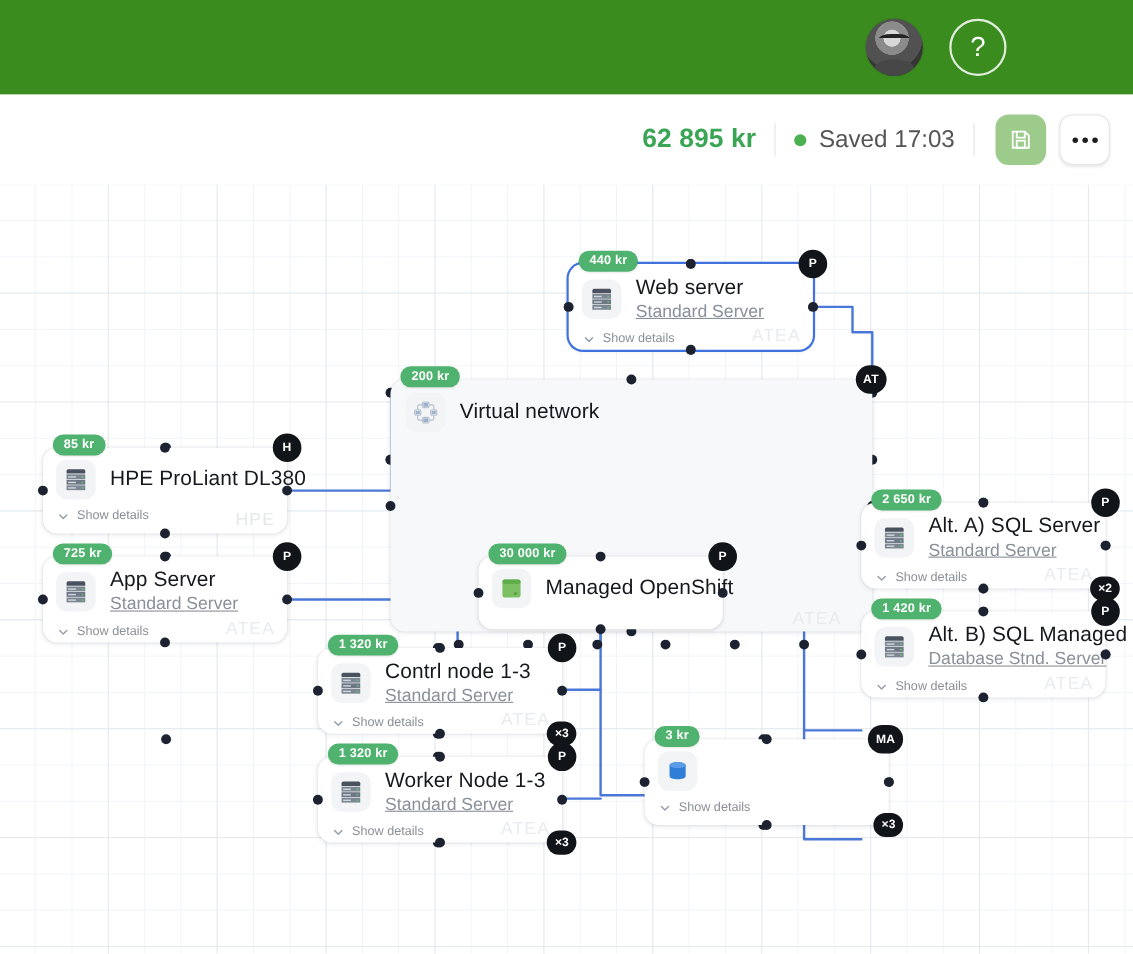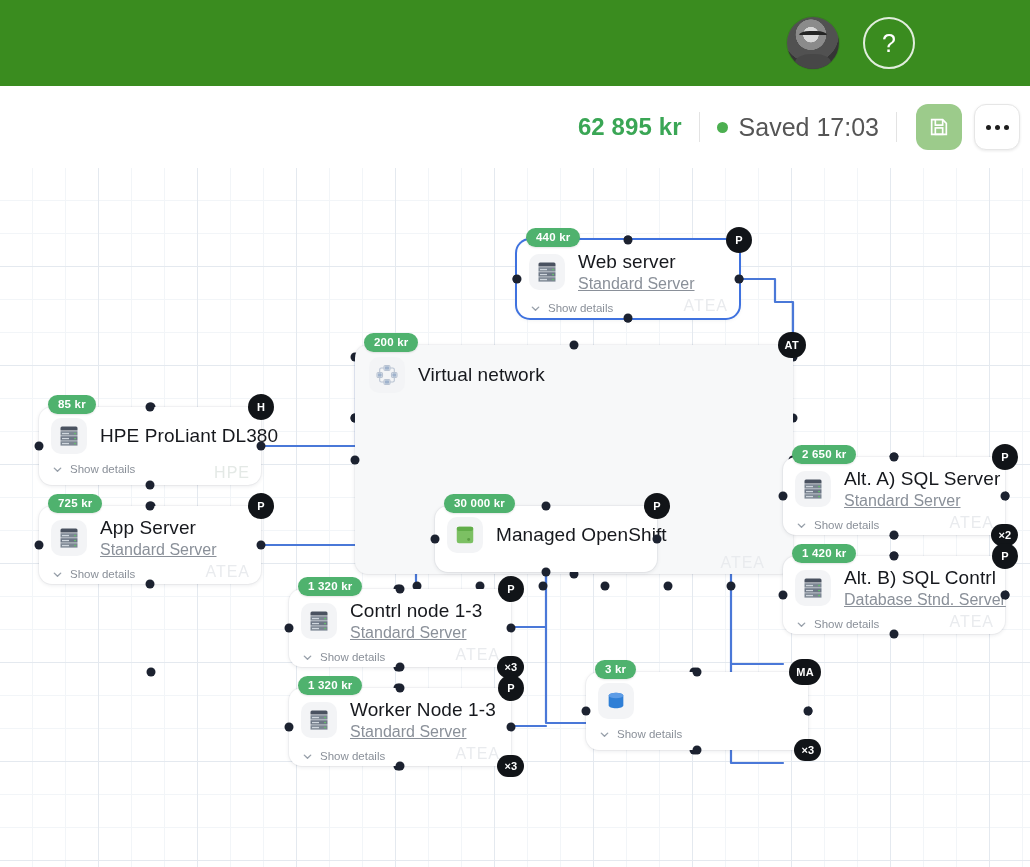--- a/index.html
+++ b/index.html
@@ -39,29 +39,29 @@
     display: flex; align-items: center; justify-content: center;
     color: #ffffff; font-size: 25px; font-weight: 400; cursor: pointer;
     background: transparent;
   }
 
   
   .toolbar {
     position: absolute; left: 0; top: 86px; width: 1030px; height: 82px;
     background: #ffffff;
     display: flex; align-items: center; justify-content: flex-end;
-    padding-right: 10px;
+    padding-right: 21px;
   }
   .price-total {
     color: #3aa655; font-size: 24px; font-weight: bold; letter-spacing: .1px;
   }
   .tb-div { width: 1px; height: 30px; background: #e3e3e3; margin: 0 17px; }
   .saved-wrap { display: flex; align-items: center; gap: 11px; }
   .saved-dot { width: 11px; height: 11px; border-radius: 50%; background: #4caf50; }
-  .saved-text { color: #555555; font-size: 25px; }
+  .saved-text { color: #555555; font-size: 22px; }
   .save-btn {
     width: 46px; height: 46px; border-radius: 12px; background: #9ccb8b;
     display: flex; align-items: center; justify-content: center;
     cursor: pointer; border: none; margin-left: 2px;
   }
   .more-btn {
     width: 46px; height: 46px; border-radius: 12px; background: #ffffff;
     border: 1px solid #e6e6e6; box-shadow: 0 1px 3px rgba(0,0,0,.09);
     display: flex; align-items: center; justify-content: center;
     gap: 4px; cursor: pointer; margin-left: 12px;
@@ -486,21 +486,21 @@
                 <rect x="16.2" y="18.9" width="1.7" height="1.3"></rect>
               </g>
     <g fill="#cfd6dd">
                 <rect x="4" y="8.9" width="7" height="1.3"></rect>
                 <rect x="4" y="13.9" width="7" height="1.3"></rect>
                 <rect x="4" y="18.9" width="7" height="1.3"></rect>
               </g>
             </svg>
           </div>
       <div class="node-text">
-        <div class="node-title">Alt. B) SQL Contrl</div>
+        <div class="node-title">Alt. B) SQL Managed</div>
         <div class="node-sub">Database Stnd. Server</div>
       </div>
     </div>
         <div class="node-foot">
         <svg class="chev" viewBox="0 0 12 12" fill="none" stroke="#98a0aa" stroke-width="1.5" stroke-linecap="round" stroke-linejoin="round">
    <path d="M2.5 4.5L6 8l3.5-3.5"></path>
           </svg>
           <span class="foot-label">Show details</span>
       </div>
         <div class="watermark">ATEA</div>

